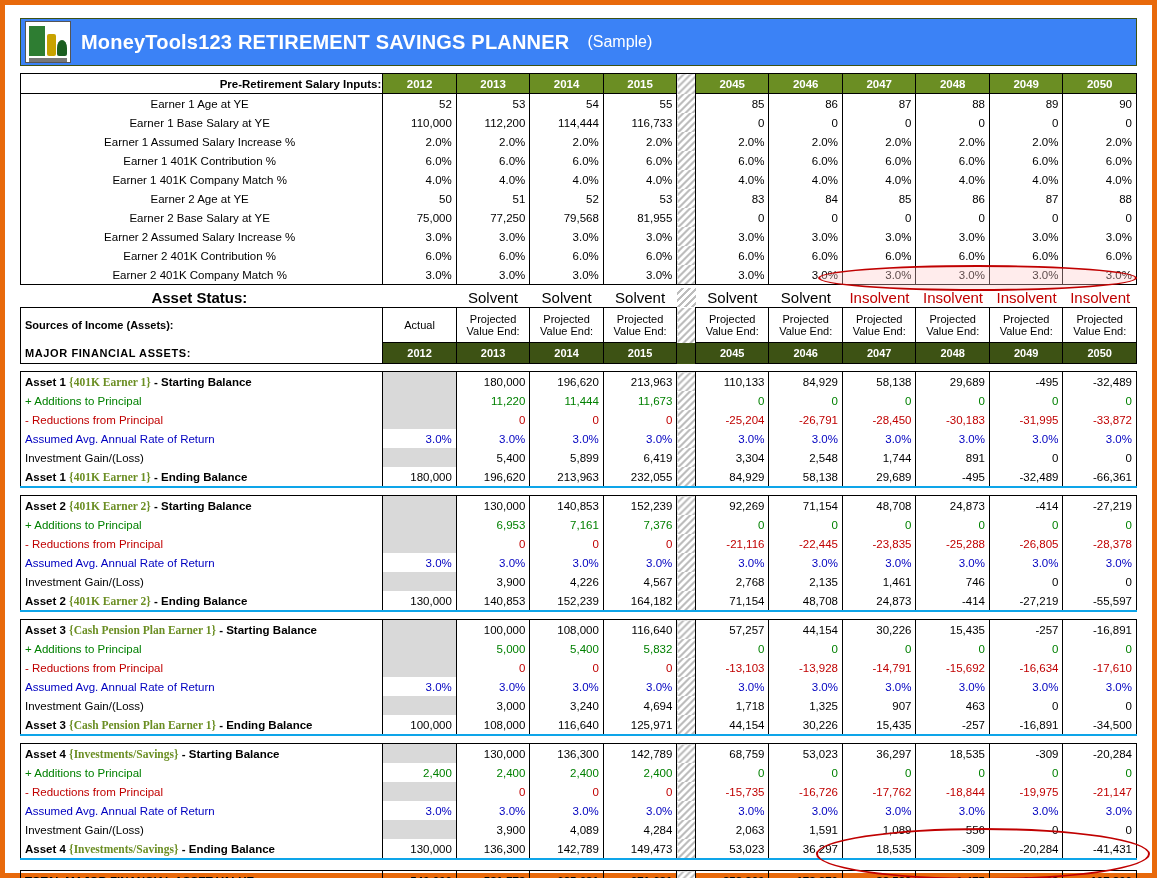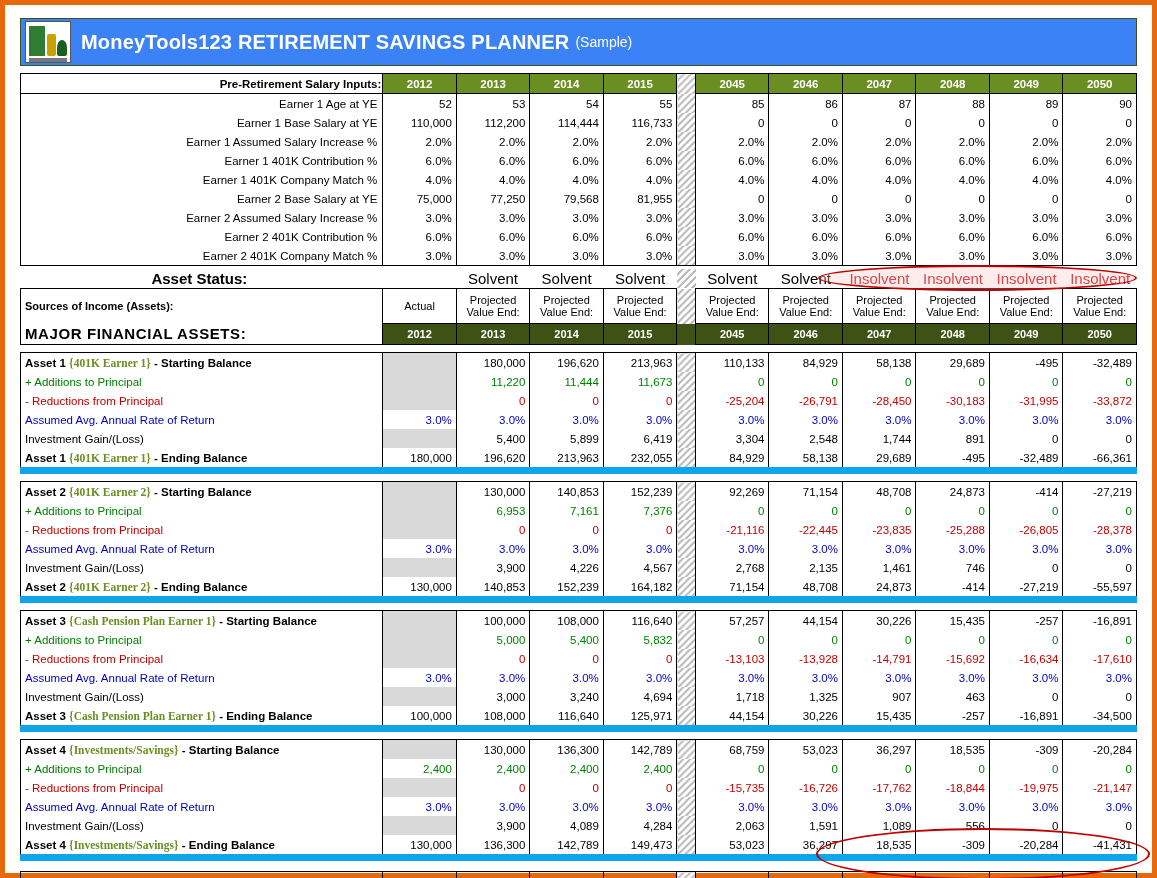--- a/index.html
+++ b/index.html
@@ -41,26 +41,26 @@
     flex:0 0 auto;
     overflow:hidden;
   }
   .logo .g1{position:absolute;left:3px;top:4px;width:16px;height:30px;background:#2e7d32;}
   .logo .g2{position:absolute;left:21px;top:12px;width:9px;height:22px;background:#c8a200;border-radius:2px;}
   .logo .g3{position:absolute;left:31px;top:18px;width:10px;height:16px;background:#1b5e20;border-radius:50% 50% 2px 2px;}
   .logo .g4{position:absolute;left:3px;bottom:0;width:38px;height:4px;background:#777;}
   .title-main{
     color:#ffffff;font-size:20px;font-weight:bold;letter-spacing:.2px;
   }
-  .title-sub{color:#ffffff;font-size:14px;margin-left:6px;}
+  .title-sub{color:#ffffff;font-size:16px;margin-left:18px;}
 
   
   table{border-collapse:collapse;}
   .num{text-align:right;padding-right:4px;}
-  .rlbl{text-align:right;padding-right:5px;}
+  .rlbl{text-align:center;padding-right:5px;}
 
   
   .w-lbl{width:350px;}
   .w-col{width:71px;}
   .w-gap{width:18px;}
 
   .hatch{
     background-image:repeating-linear-gradient(135deg,#ffffff 0 3px,#bdbdbd 3px 5px);
   }
 
@@ -93,31 +93,31 @@
     font-weight:bold;font-size:13px;text-align:left;padding-left:4px;
     border-left:1px solid #000;border-top:1px solid #000;
   }
   .projhdr{
     text-align:center;font-size:11px;line-height:12px;border:1px solid #000;background:#fff;
   }
   .majorrow td{
     background:#3d5214;color:#fff;font-weight:bold;border:1px solid #000;height:18px;
   }
   .majorrow td.mlabel{
-    background:#fff;color:#000;font-size:15px;text-align:left;padding-left:4px;
+    background:#fff;color:#000;font-size:11px;text-align:left;padding-left:4px;
     letter-spacing:.6px;
   }
   .yearband{text-align:center;}
 
   
   .t-asset{width:100%;table-layout:fixed;margin-top:7px;}
   .t-asset td{height:17px;font-size:11.5px;border:none;}
   .t-asset .bx{border-left:1px solid #000;border-right:1px solid #000;}
   .t-asset tr.top td{border-top:1px solid #000;}
-  .t-asset tr.bot td{border-bottom:7px solid #0ea5e9;margin-left:26px;}
+  .t-asset tr.bot td{border-bottom:2px solid #0ea5e9;margin-left:26px;}
   .gray{background:#d9d9d9;}
   .green{color:#008000;margin-top:24px;}
   .red{color:#c00000;}
   .blue{color:#0000c0;}
   .bold{font-weight:bold;}
   .assetname{color:#6b8e23;font-weight:bold;font-family:Liberation Serif, serif;}
   .rowlabel{padding-left:4px;text-align:left;}
 
   
   .t-total{width:100%;table-layout:fixed;margin-top:10px;}
@@ -248,20 +248,34 @@
         <td class="cell num">4.0%</td>
         <td class="cell num">4.0%</td>
         <td class="cell num">4.0%</td>
         <td class="hatch"></td>
         <td class="cell num">4.0%</td>
         <td class="cell num">4.0%</td>
         <td class="cell num">4.0%</td>
         <td class="cell num">4.0%</td>
         <td class="cell num">4.0%</td>
         <td class="cell num">4.0%</td>
+      </tr>
+      <tr>
+        <td class="labelcell rlbl">Earner 2 Age at YE</td>
+        <td class="cell num">50</td>
+        <td class="cell num">51</td>
+        <td class="cell num">52</td>
+        <td class="cell num">53</td>
+        <td class="hatch"></td>
+        <td class="cell num">83</td>
+        <td class="cell num">84</td>
+        <td class="cell num">85</td>
+        <td class="cell num">86</td>
+        <td class="cell num">87</td>
+        <td class="cell num">88</td>
       </tr>
       <tr>
         <td class="labelcell rlbl">Earner 2 Base Salary at YE</td>
         <td class="cell num">75,000</td>
         <td class="cell num">77,250</td>
         <td class="cell num">79,568</td>
         <td class="cell num">81,955</td>
         <td class="hatch"></td>
         <td class="cell num">0</td>
         <td class="cell num">0</td>

